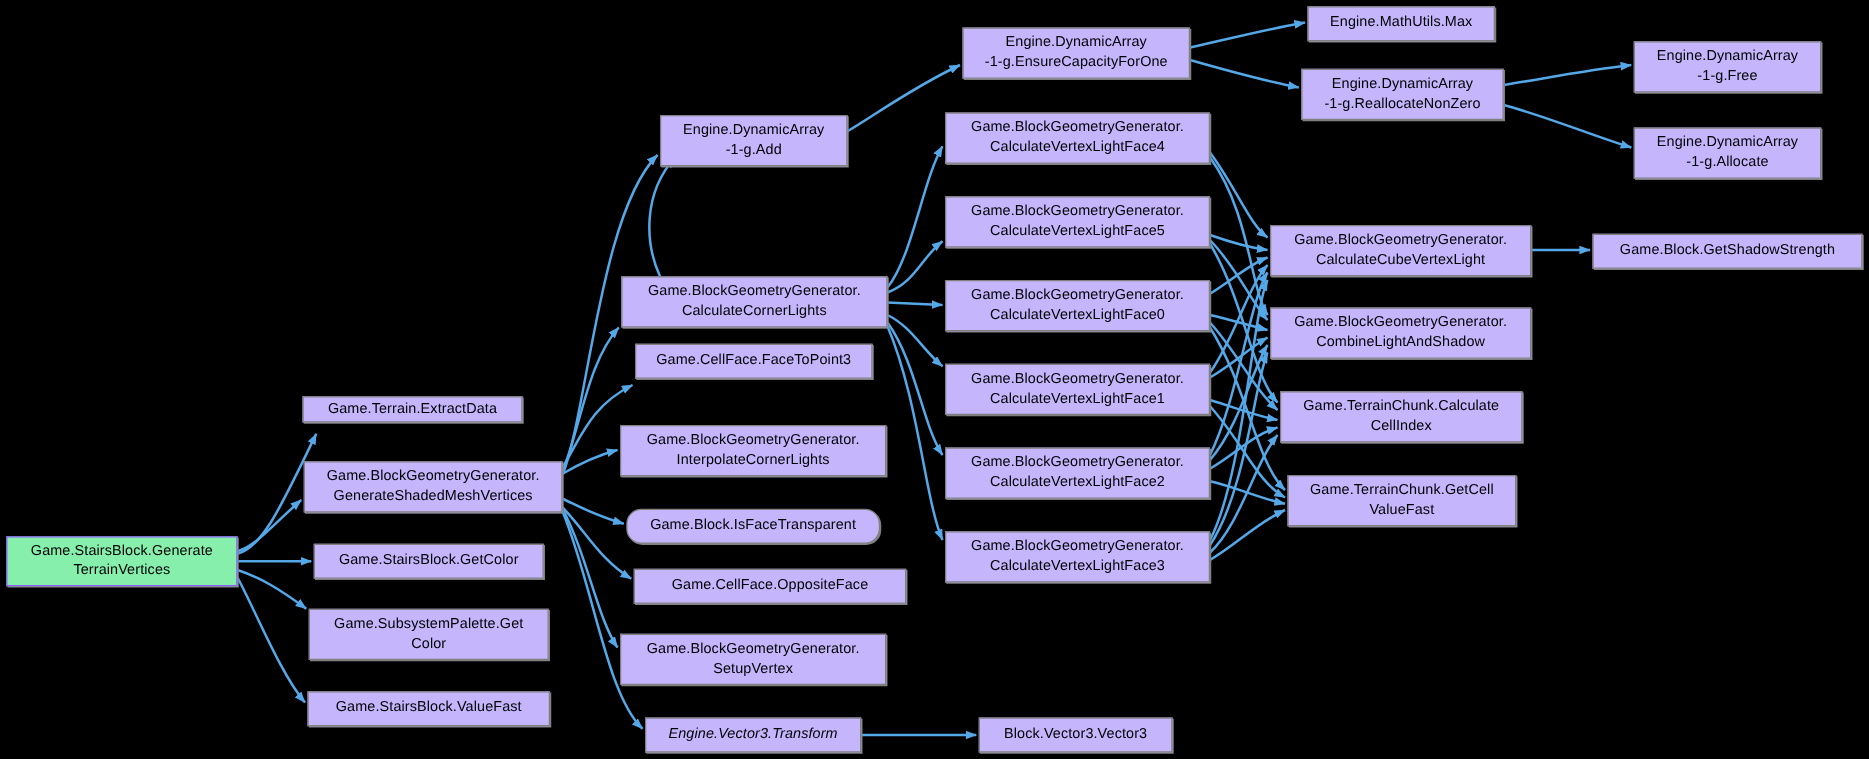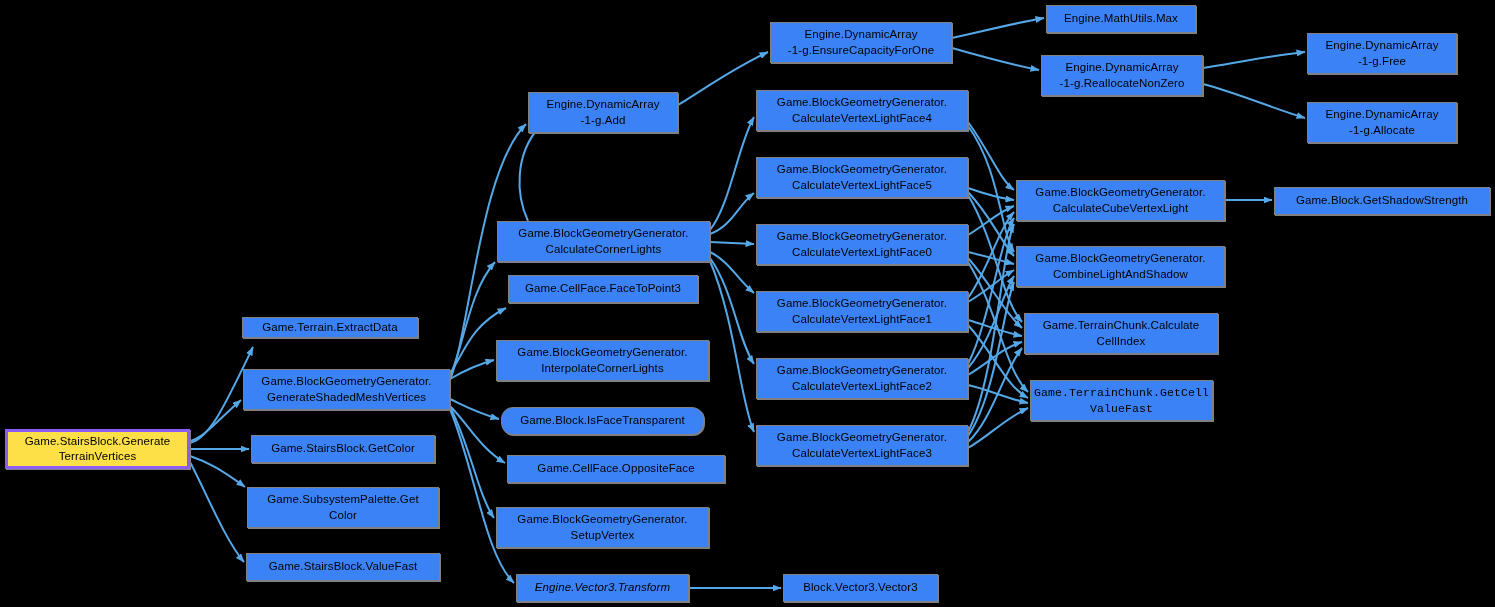--- a/index.html
+++ b/index.html
@@ -9,37 +9,37 @@
     width:1495px;
     height:607px;
     background:#000;
     overflow:hidden;
     font-family:"Liberation Sans","DejaVu Sans",sans-serif;
   }
   #edges{position:absolute;left:0;top:0;width:1495px;height:607px;}
   .node{
     position:absolute;
     box-sizing:border-box;
-    background:#3b82f6;
+    background:#c4b5fd;
     border:1px solid #808080;
     box-shadow:1px 1px 0 0 #808080;
     color:#000;
     font-size:11.5px;
     line-height:1.32;
     text-align:center;
     display:flex;
     align-items:center;
     justify-content:center;
     padding:1px 3px;
     white-space:pre-line;
     letter-spacing:0.1px;
   }
   .node.root{
-    background:#fde047;
-    border:3px solid #8b5cf6;
+    background:#86efac;
+    border:1px solid #8b5cf6;
   }
 </style>
 </head>
 <body>
 
 <div id="canvas">
   <svg id="edges" xmlns="http://www.w3.org/2000/svg">
     <defs>
       <marker id="arrow" markerWidth="9" markerHeight="7" refX="8.5" refY="3.5" orient="auto" markerUnits="userSpaceOnUse">
         <polygon points="0 0, 9 3.5, 0 7" fill="#55a8e8"></polygon>
@@ -135,21 +135,21 @@
       <div class="node" style="left: 783px; top: 574px; width: 155px; height: 28px;">Block.Vector3.Vector3</div>
       <div class="node" style="left: 1046px; top: 5px; width: 150px; height: 28px;">Engine.MathUtils.Max</div>
       <div class="node" style="left: 1041px; top: 55px; width: 162px; height: 41px;">Engine.DynamicArray
 -1-g.ReallocateNonZero</div>
       <div class="node" style="left: 1016px; top: 180px; width: 209px; height: 41px;">Game.BlockGeometryGenerator.
 CalculateCubeVertexLight</div>
       <div class="node" style="left: 1016px; top: 246px; width: 209px; height: 41px;">Game.BlockGeometryGenerator.
 CombineLightAndShadow</div>
       <div class="node" style="left: 1024px; top: 313px; width: 194px; height: 41px;">Game.TerrainChunk.Calculate
 CellIndex</div>
-      <div class="node" style="left: 1030px; top: 380px; width: 183px; height: 41px; font-family: Liberation Mono, monospace;">Game.TerrainChunk.GetCell
+      <div class="node" style="left: 1030px; top: 380px; width: 183px; height: 41px;">Game.TerrainChunk.GetCell
 ValueFast</div>
       <div class="node" style="left: 1307px; top: 33px; width: 150px; height: 41px;">Engine.DynamicArray
 -1-g.Free</div>
       <div class="node" style="left: 1307px; top: 102px; width: 150px; height: 41px;">Engine.DynamicArray
 -1-g.Allocate</div>
       <div class="node" style="left: 1274px; top: 187px; width: 216px; height: 28px;">Game.Block.GetShadowStrength</div>
     </div>
 </div>
 
 </body></html>

